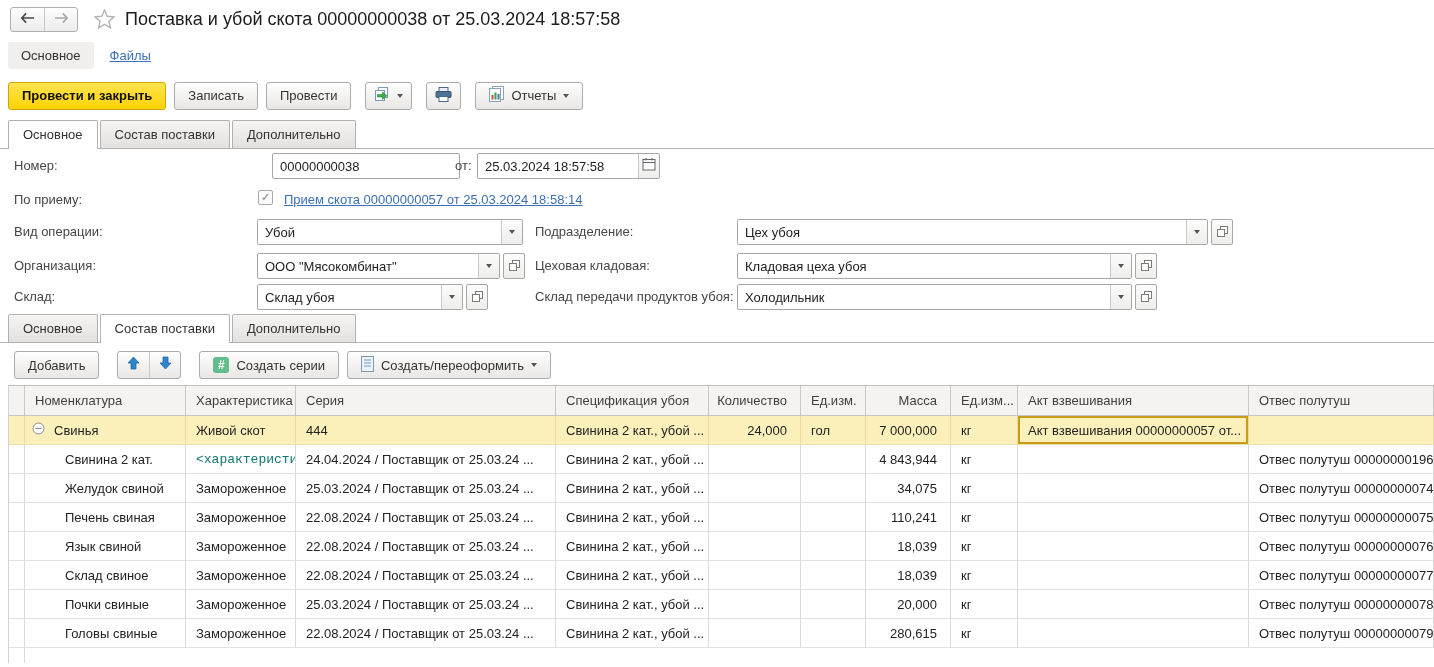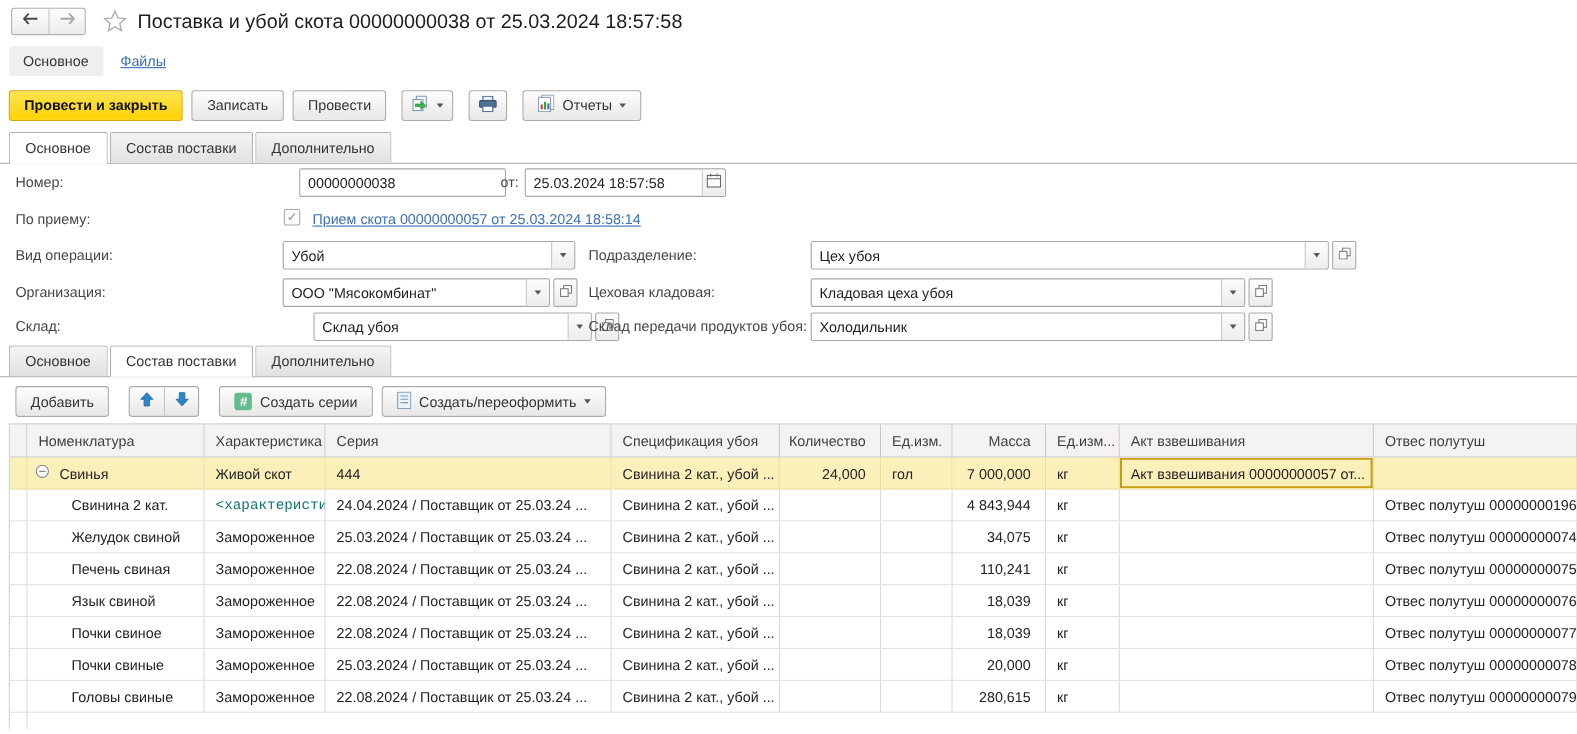--- a/index.html
+++ b/index.html
@@ -262,21 +262,21 @@
               <rect x="3.5" y="0.5" width="7" height="7" fill="#fff" stroke="#7d7b79"></rect>
               <rect x="0.5" y="3.5" width="7" height="7" fill="#fff" stroke="#7d7b79"></rect>
             </svg>
         </span>
       </div>
     </div>
   </div>
   <div class="frow h30">
     <span class="lbl" style="top:6px;">Склад:</span>
     <div class="fld" style="left:257px; top:1px;">
-      <div class="combo" style="width:253px;margin-left:28px;">
+      <div class="combo" style="width:206px;">
         <div class="val">Склад убоя</div>
         <div class="arr">
             <span class="caret"></span>
           </div>
       </div>
       <div class="sqbtn">
         <span>
           <svg width="11" height="11" viewBox="0 0 11 11">
               <rect x="3.5" y="0.5" width="7" height="7" fill="#fff" stroke="#7d7b79"></rect>
               <rect x="0.5" y="3.5" width="7" height="7" fill="#fff" stroke="#7d7b79"></rect>
@@ -427,21 +427,21 @@
         <div class="cell c-spec">Свинина 2 кат., убой ...</div>
         <div class="cell num"></div>
         <div class="cell c-unit"></div>
         <div class="cell num">18,039</div>
         <div class="cell c-unit">кг</div>
         <div class="cell c-act"></div>
         <div class="cell c-weigh">Отвес полутуш 00000000076</div>
       </div>
       <div class="grow">
         <div class="cell c-marker"></div>
-        <div class="cell c-nom nom-child">Почки свиное</div>
+        <div class="cell c-nom nom-child">Склад свиное</div>
         <div class="cell c-char">Замороженное</div>
         <div class="cell c-series">22.08.2024 / Поставщик от 25.03.24 ...</div>
         <div class="cell c-spec">Свинина 2 кат., убой ...</div>
         <div class="cell num"></div>
         <div class="cell c-unit"></div>
         <div class="cell num">18,039</div>
         <div class="cell c-unit">кг</div>
         <div class="cell c-act"></div>
         <div class="cell c-weigh">Отвес полутуш 00000000077</div>
       </div>

